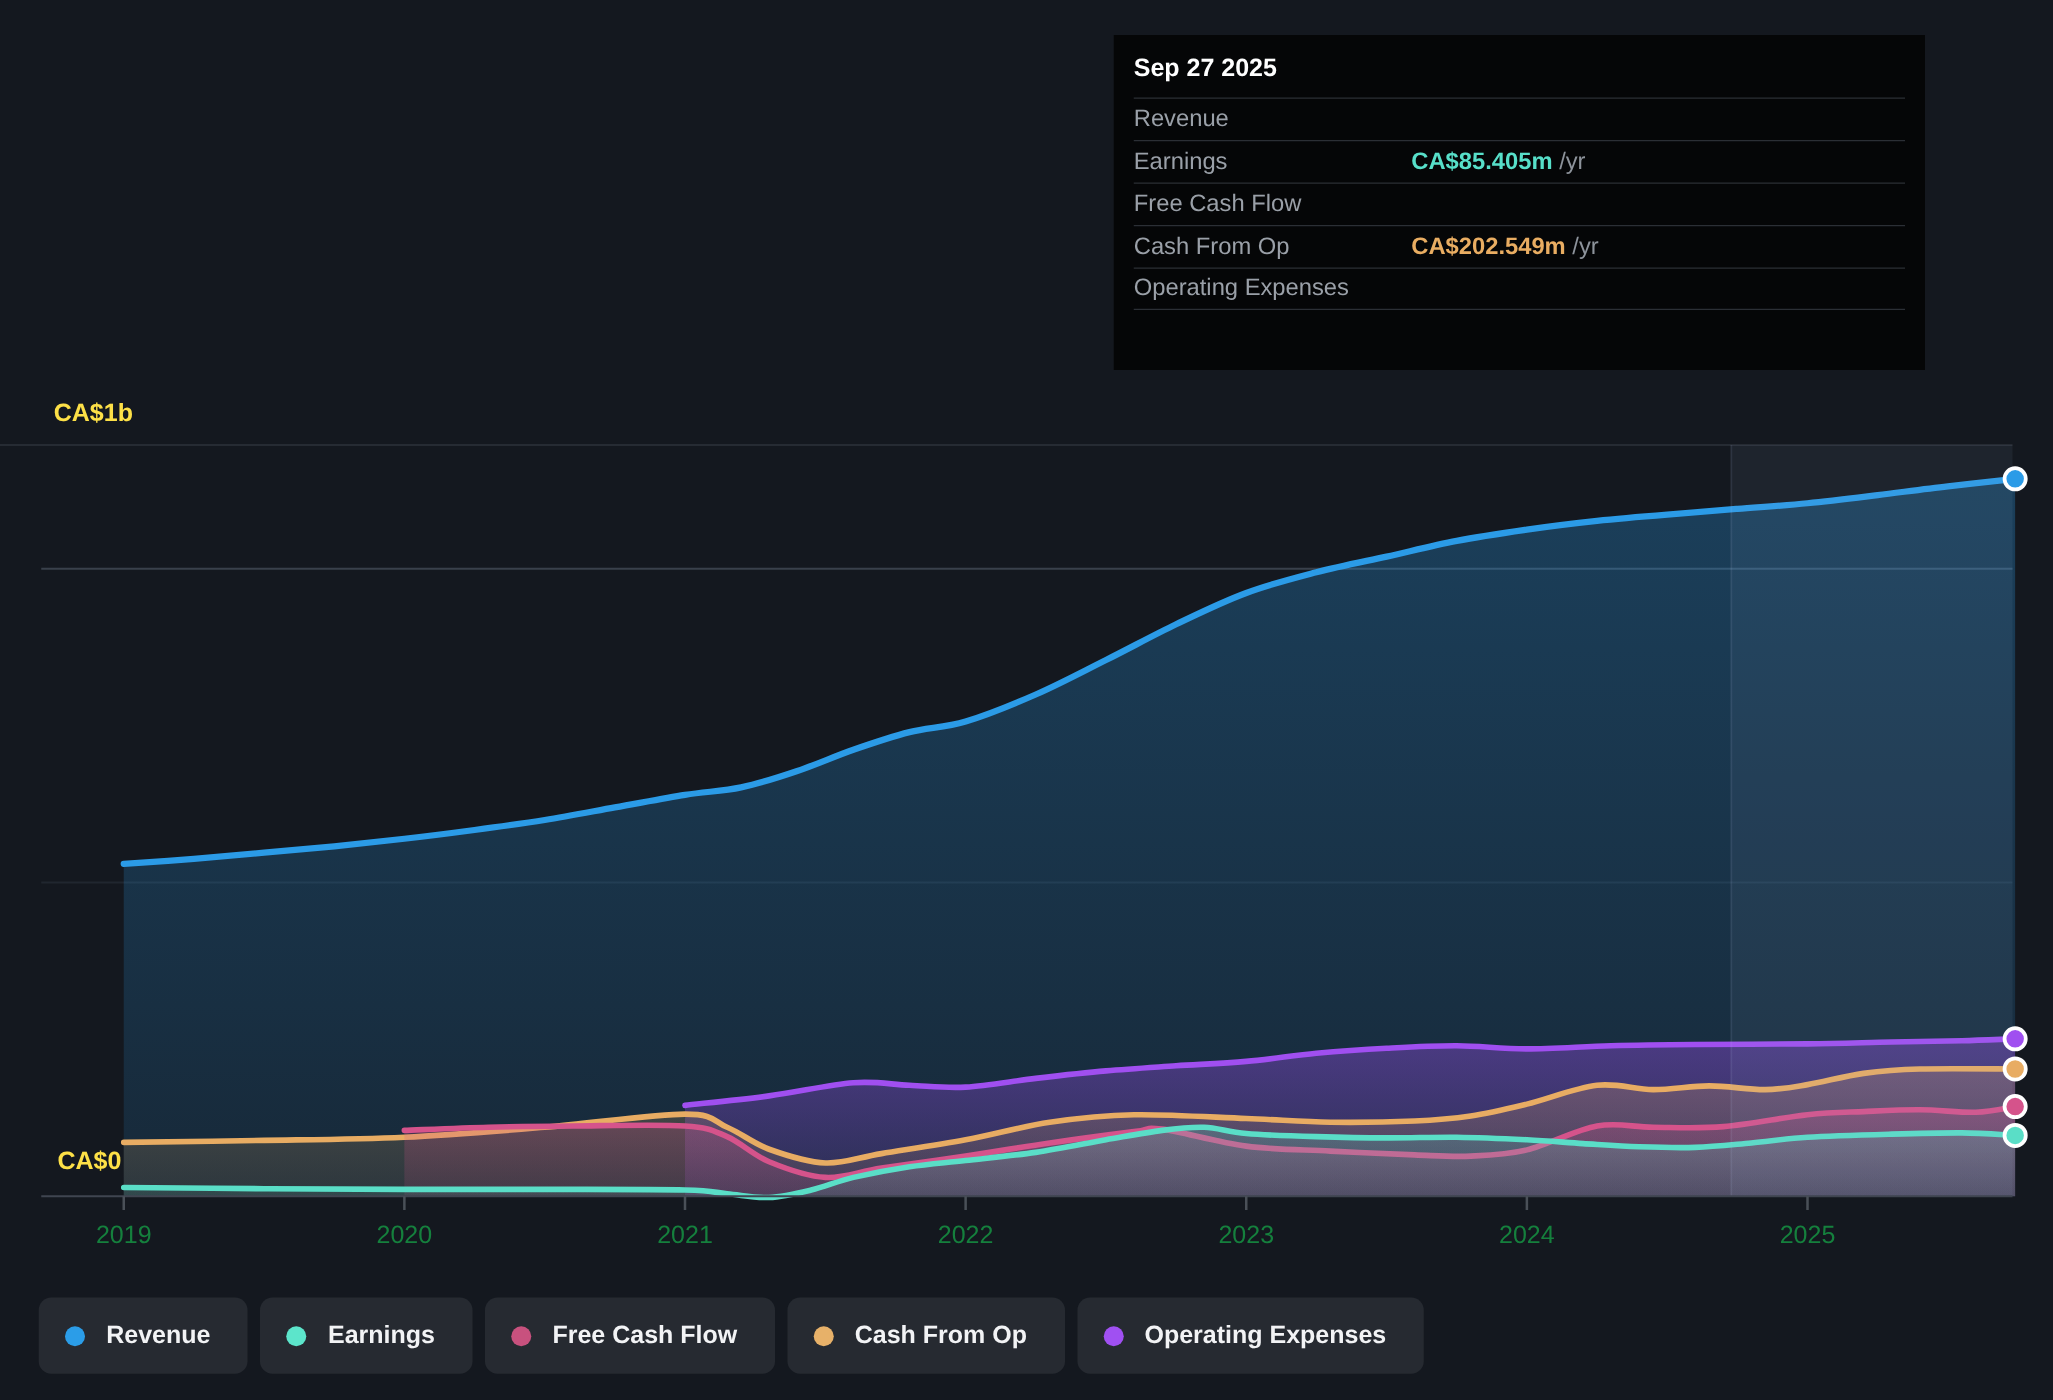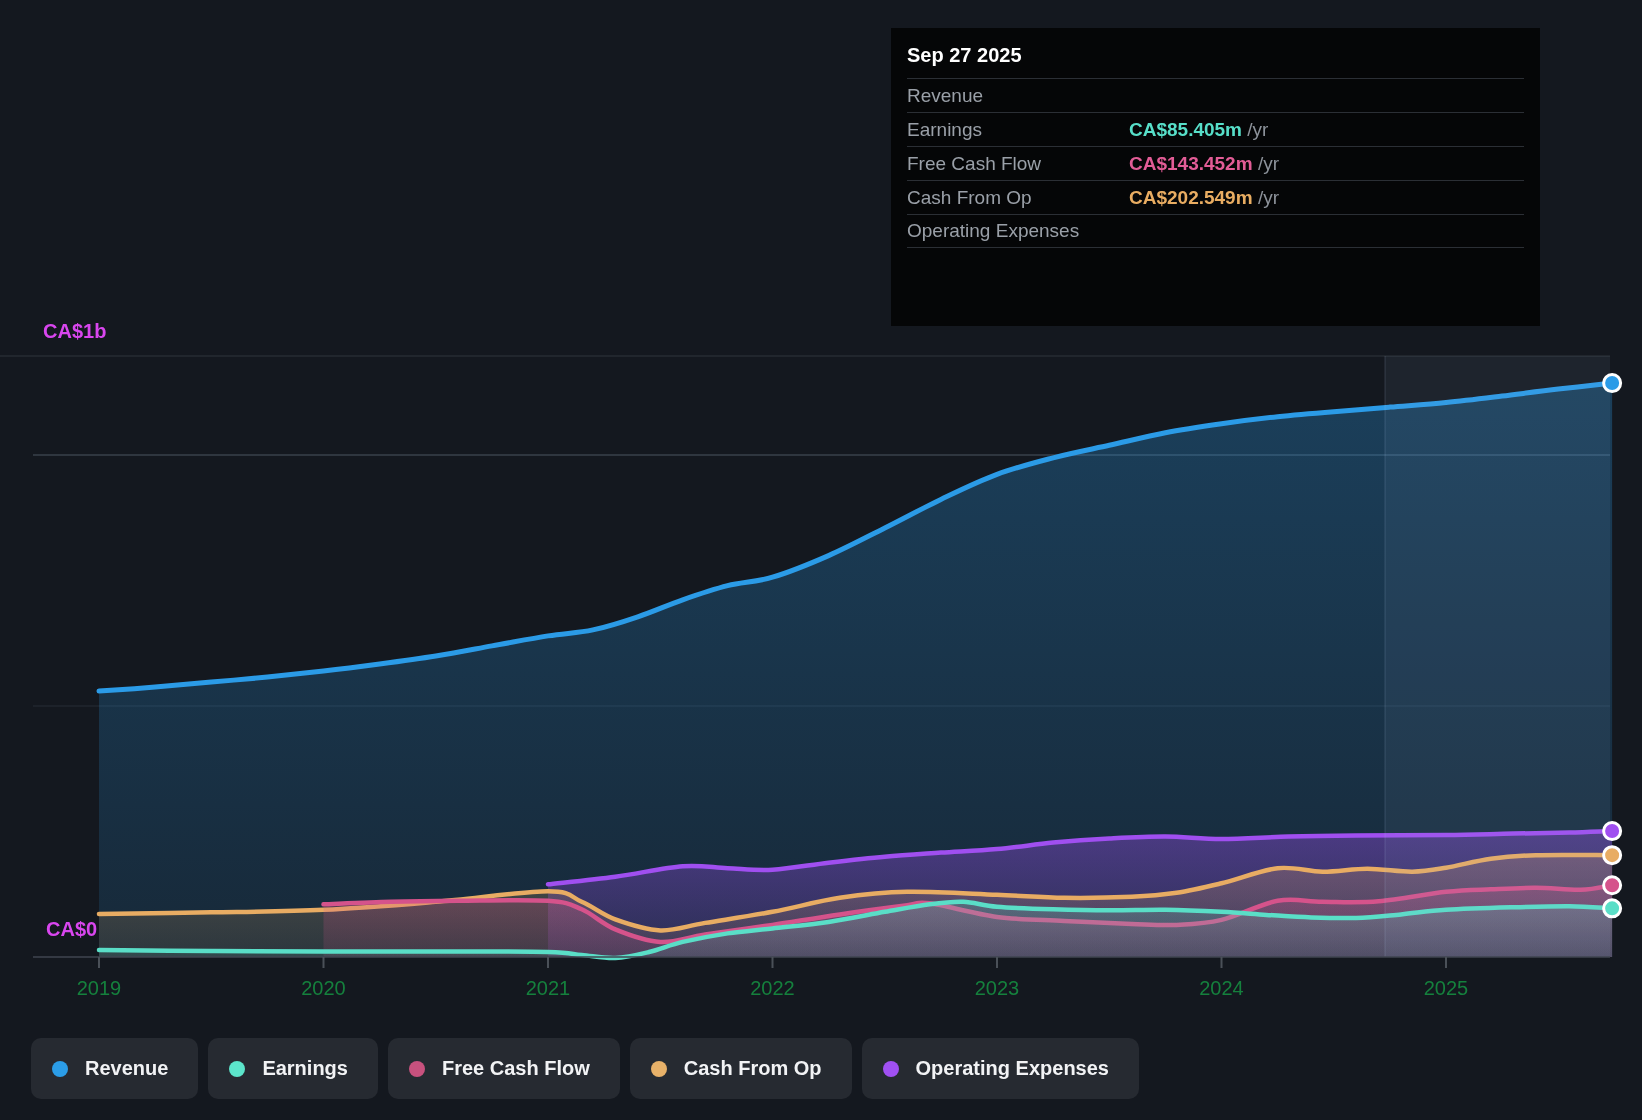--- a/index.html
+++ b/index.html
@@ -1,25 +1,25 @@
 <!DOCTYPE html>
 <html><head>
 <meta charset="utf-8">
 <style>
   html,body{margin:0;padding:0;background:#14181f;}
   body{width:1642px;height:1120px;position:relative;overflow:hidden;
        font-family:"Liberation Sans",sans-serif;-webkit-font-smoothing:antialiased;}
   #chart-svg{position:absolute;left:0;top:0;}
-  .axis-label{position:absolute;color:#d946ef;font-size:20px;font-weight:bold;}
+  .axis-label{position:absolute;color:#fde047;font-size:20px;font-weight:bold;}
   #ylabel-top{left:43px;top:320px;}
   #ylabel-zero{left:46px;top:918px;}
   .xlabel{position:absolute;top:977px;width:80px;text-align:center;
           color:#15803d;font-size:20px;font-weight:500;}
   
-  .tooltip{position:absolute;left:891px;top:28px;width:649px;height:298px;
+  .tooltip{position:absolute;left:891px;top:28px;width:649px;height:268px;
            background:#050607;box-sizing:border-box;padding:0 16px;}
   .t-title{height:46px;display:flex;align-items:center;color:#ffffff;
            font-size:20px;font-weight:bold;padding-top:4px;}
   .t-row{height:33px;display:grid;grid-template-columns:222px 1fr;align-items:center;
          border-top:1px solid #2b2f35;font-size:19px;}
   .t-row:last-child{border-bottom:1px solid #2b2f35;height:32px;}
   .t-label{color:#9aa0a8;}
   .t-val{font-weight:bold;}
   .t-suffix{color:#8d939b;font-weight:normal;}
   .c-rev{color:#2b9df0}.c-earn{color:#57dfc9}.c-fcf{color:#e25c96}
@@ -108,21 +108,20 @@
   <div class="t-title">Sep 27 2025</div>
   <div class="t-row">
     <span class="t-label">Revenue</span>
   </div>
   <div class="t-row">
     <span class="t-label">Earnings</span>
     <span class="t-val c-earn"><span>CA$85.405m</span> <span class="t-suffix">/yr</span></span>
   </div>
   <div class="t-row">
     <span class="t-label">Free Cash Flow</span>
-    <span class="t-val c-fcf"><span>CA$143.452m</span> <span class="t-suffix">/yr</span></span>
   </div>
   <div class="t-row">
     <span class="t-label">Cash From Op</span>
     <span class="t-val c-cop"><span>CA$202.549m</span> <span class="t-suffix">/yr</span></span>
   </div>
   <div class="t-row">
     <span class="t-label">Operating Expenses</span>
   </div>
 </div>
 

